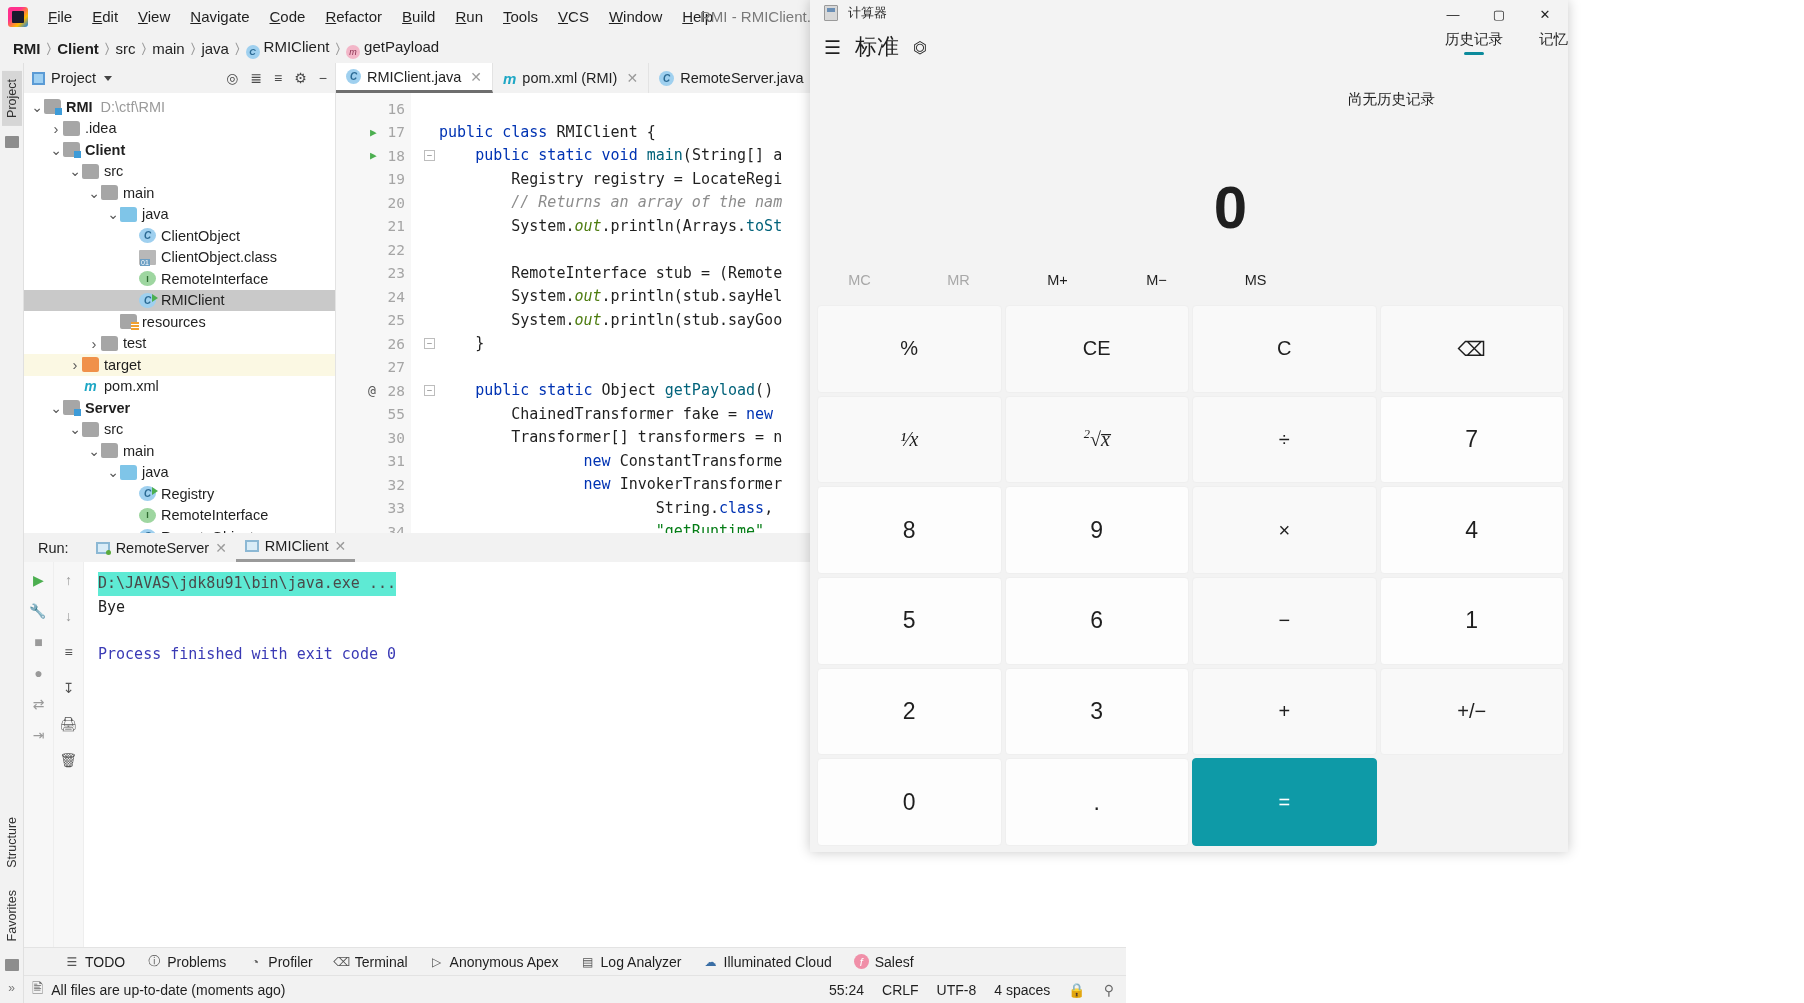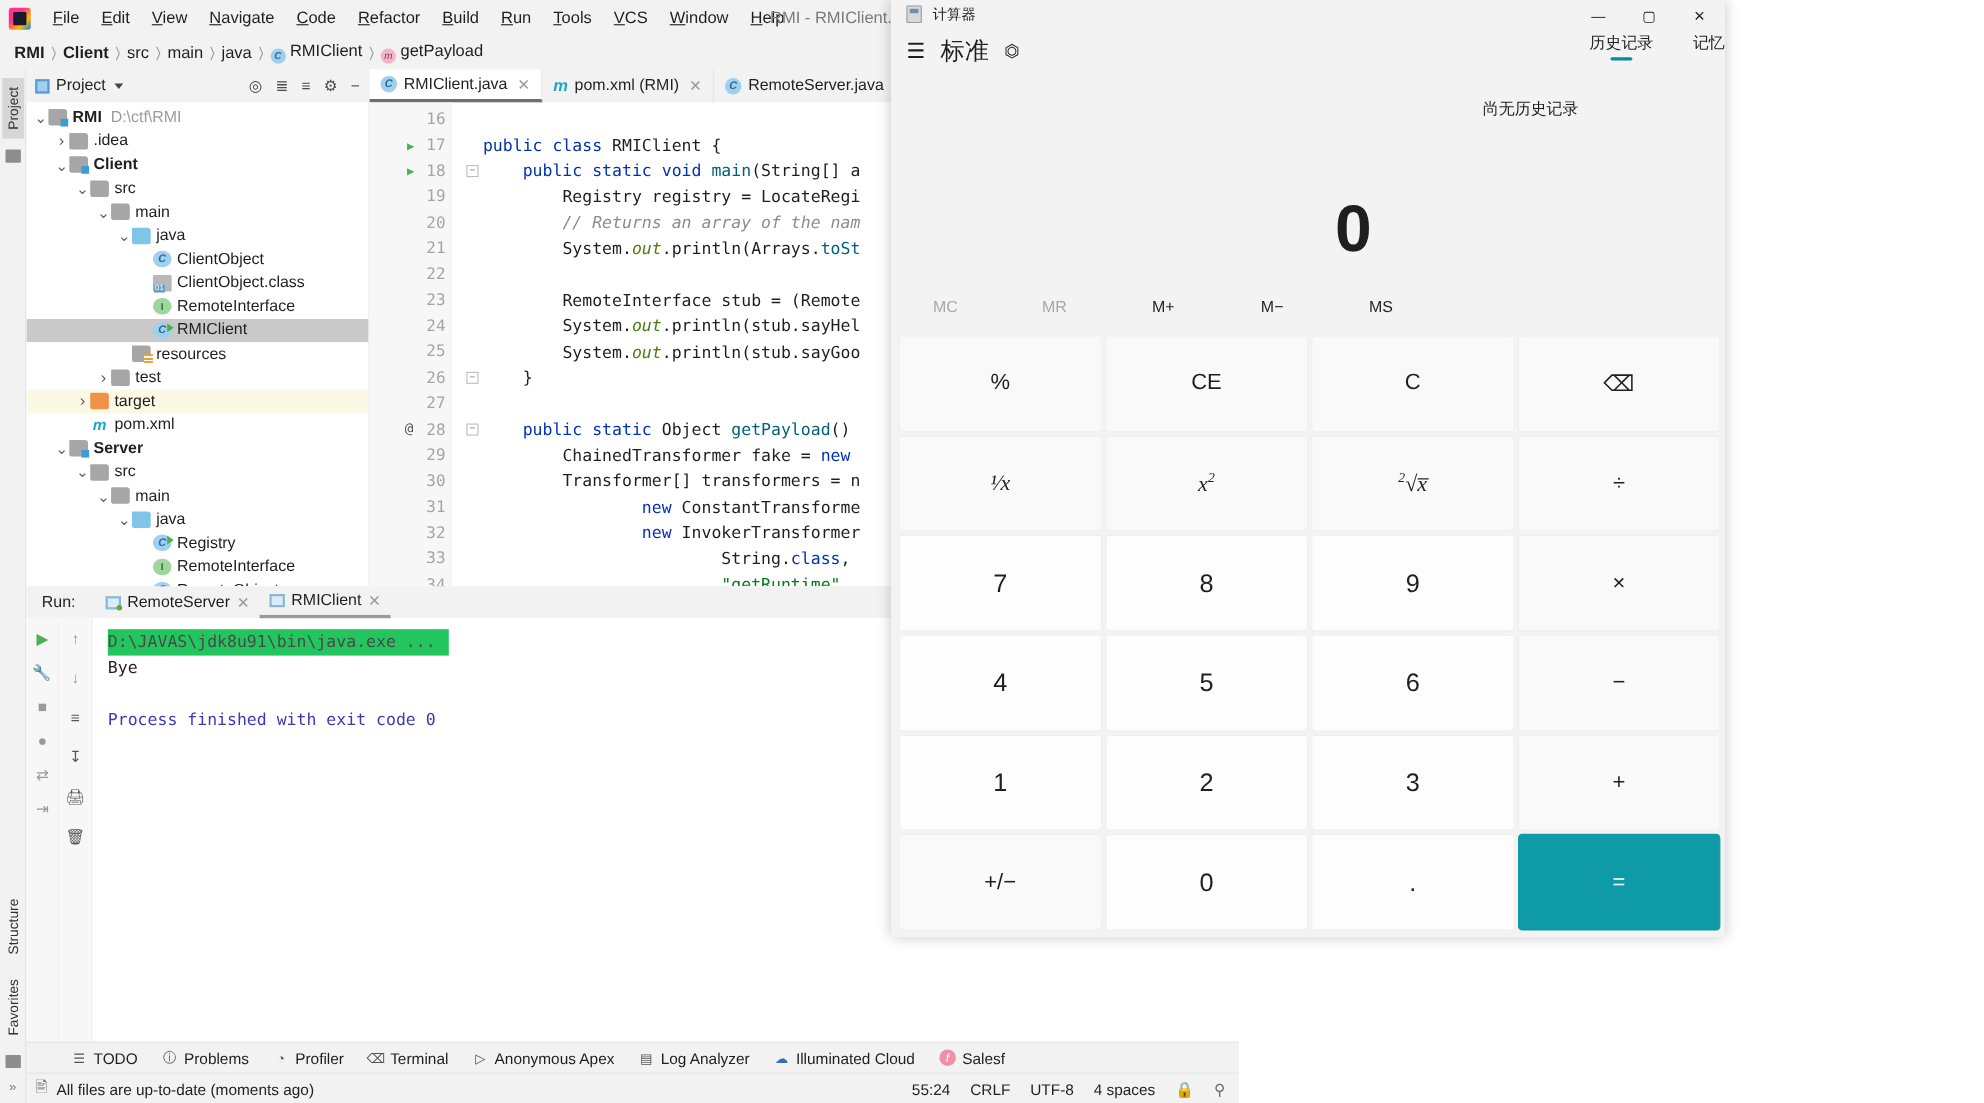--- a/index.html
+++ b/index.html
@@ -163,21 +163,21 @@
   .run-toolbar2 {
     width: 30px; background: #f7f7f7; display: flex; flex-direction: column; align-items: center; gap: 18px; padding-top: 9px;
     color: #555; font-size: 14px; border-right: 1px solid #eee;
   }
   .tb-ic { width: 18px; height: 18px; display: flex; align-items: center; justify-content: center; }
   .console {
     flex: 1; padding: 10px 0 0 14px; font-family: "DejaVu Sans Mono", monospace; font-size: 15px;
     color: #1f1f1f; overflow: hidden;
   }
   .coline { height: 23.5px; line-height: 23.5px; white-space: pre; }
-  .coline.cmd { color: #4a4a4a; background: #22c55e; display: inline-block; padding-right: 12px;}
+  .coline.cmd { color: #4a4a4a; background: #5eead4; display: inline-block; padding-right: 0;}
   .coline.exit { color: #3a3ab5; }
 
   
   .toolwin-bar {
     height: 28px; background: #f2f2f2; display: flex; align-items: center; gap: 0px;
     padding-left: 30px; font-size: 14px; color: #1f1f1f; border-top: 1px solid #e3e3e3;
   }
   .twb { display: flex; align-items: center; gap: 6px; padding: 0 11px; white-space: nowrap; }
   .statusbar {
     height: 28px; background: #f2f2f2; display: flex; align-items: center; padding-left: 8px;
@@ -476,21 +476,21 @@
                   </div>
                   <div class="gline">
                     <span>27</span>
                   </div>
                   <div class="gline">
                     <span class="gmark at">@</span>
                     <span class="fold">−</span>
                     <span>28</span>
                   </div>
                   <div class="gline">
-                    <span>29</span>
+                    <span>55</span>
                   </div>
                   <div class="gline">
                     <span>30</span>
                   </div>
                   <div class="gline">
                     <span>31</span>
                   </div>
                   <div class="gline">
                     <span>32</span>
                   </div>
@@ -639,23 +639,20 @@
           <div class="btn op">
             <span>C</span>
           </div>
           <div class="btn op">
             <span>⌫</span>
           </div>
           <div class="btn op">
             <span><span class="ital">¹⁄x</span></span>
           </div>
           <div class="btn op">
-            <span><span class="ital">x<sup>2</sup></span></span>
-          </div>
-          <div class="btn op">
             <span><span class="ital"><sup>2</sup>√x̅</span></span>
           </div>
           <div class="btn op">
             <span>÷</span>
           </div>
           <div class="btn num">
             <span>7</span>
           </div>
           <div class="btn num">
             <span>8</span>

